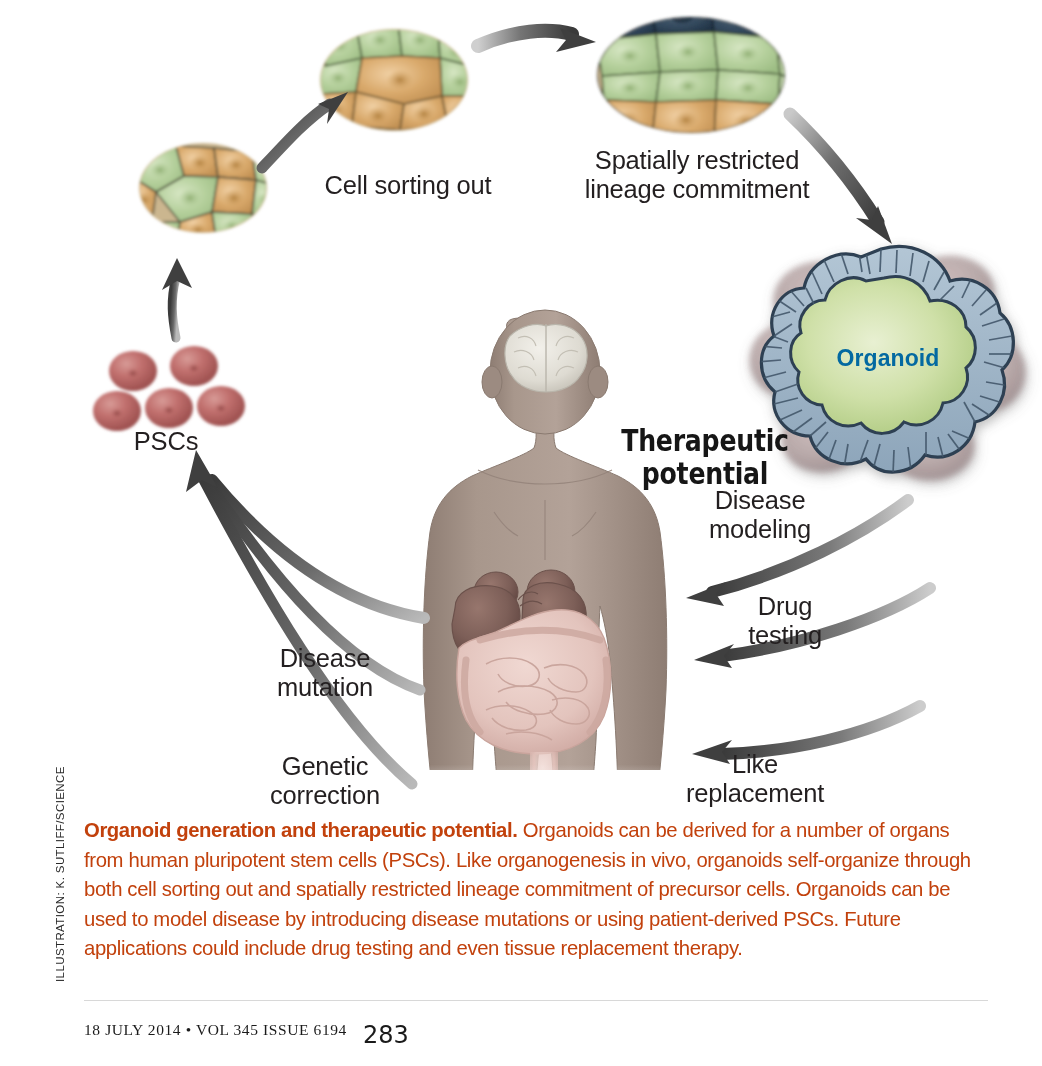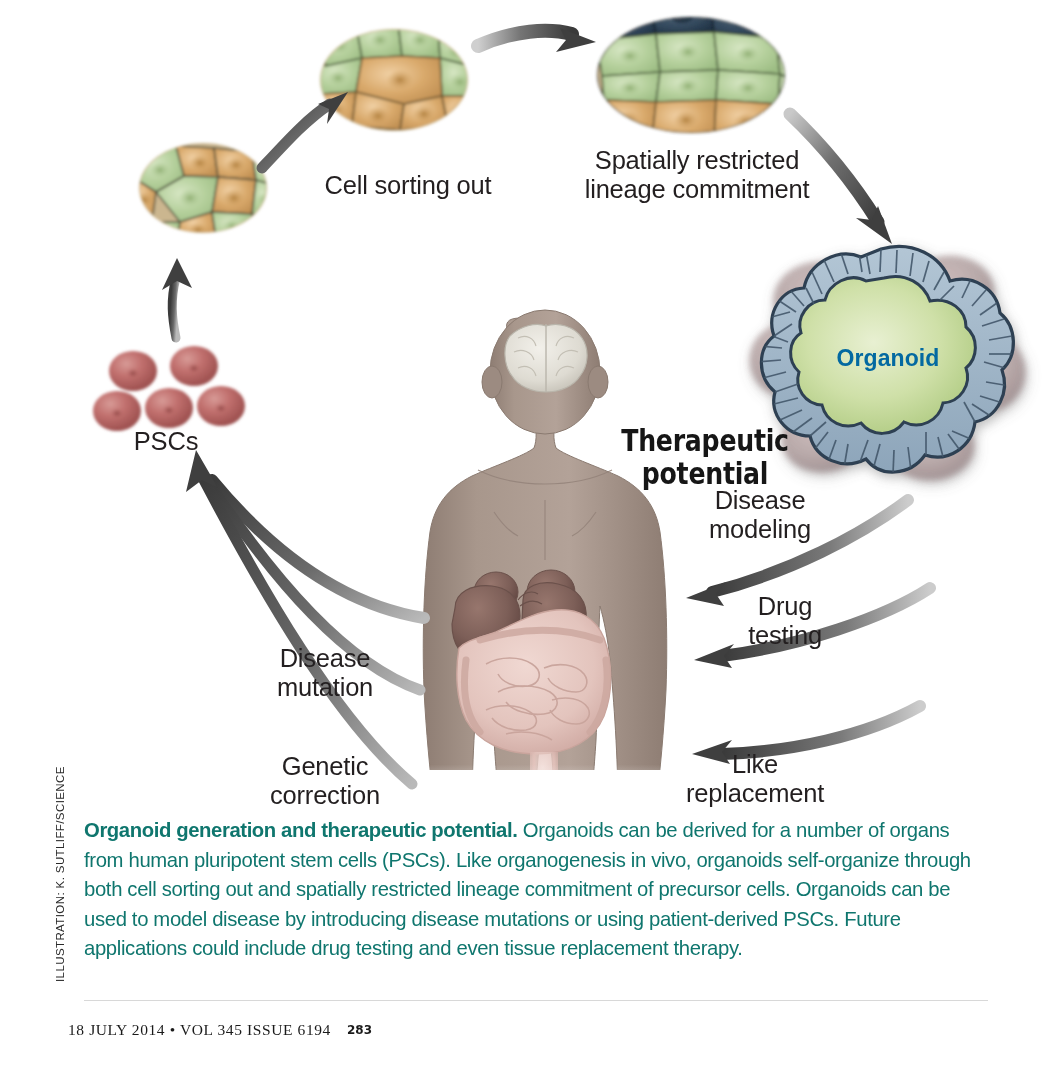--- a/index.html
+++ b/index.html
@@ -67,44 +67,44 @@
     white-space:nowrap;
   }
 
   
   .caption{
     position:absolute;
     left:84px;top:816px;width:904px;
     font-family:"Liberation Sans", sans-serif;
     font-size:20.3px;
     line-height:29.6px;
-    color:#0f766e;
+    color:#c2410c;
     letter-spacing:-0.35px;
     text-align:left;
   }
   .caption b{font-weight:bold;letter-spacing:-0.4px;}
 
   .rule{
     position:absolute;left:84px;top:1000px;width:904px;height:1px;
     background:#d8d8d8;
   }
 
   
   .footer{
-    position:absolute;left:68px;top:1021px;
+    position:absolute;left:84px;top:1021px;
     font-family:"Liberation Serif", serif;
     font-size:15.5px;
     letter-spacing:0.6px;
     color:#1a1a1a;
-    display:flex;align-items:center;gap:16px;
+    display:flex;align-items:flex-start;gap:16px;
   }
   .footer .issue{font-variant:small-caps;}
   .footer .pageno{
     font-family:"DejaVu Sans", sans-serif;
-    font-weight:bold;font-size:12px;letter-spacing:0;
+    font-weight:normal;font-size:24px;letter-spacing:0;
   }
 </style>
 </head>
 <body>
 
 <div class="page">
 
   <div class="figure">
 
     <svg width="1042" height="810" viewBox="0 0 1042 810">

